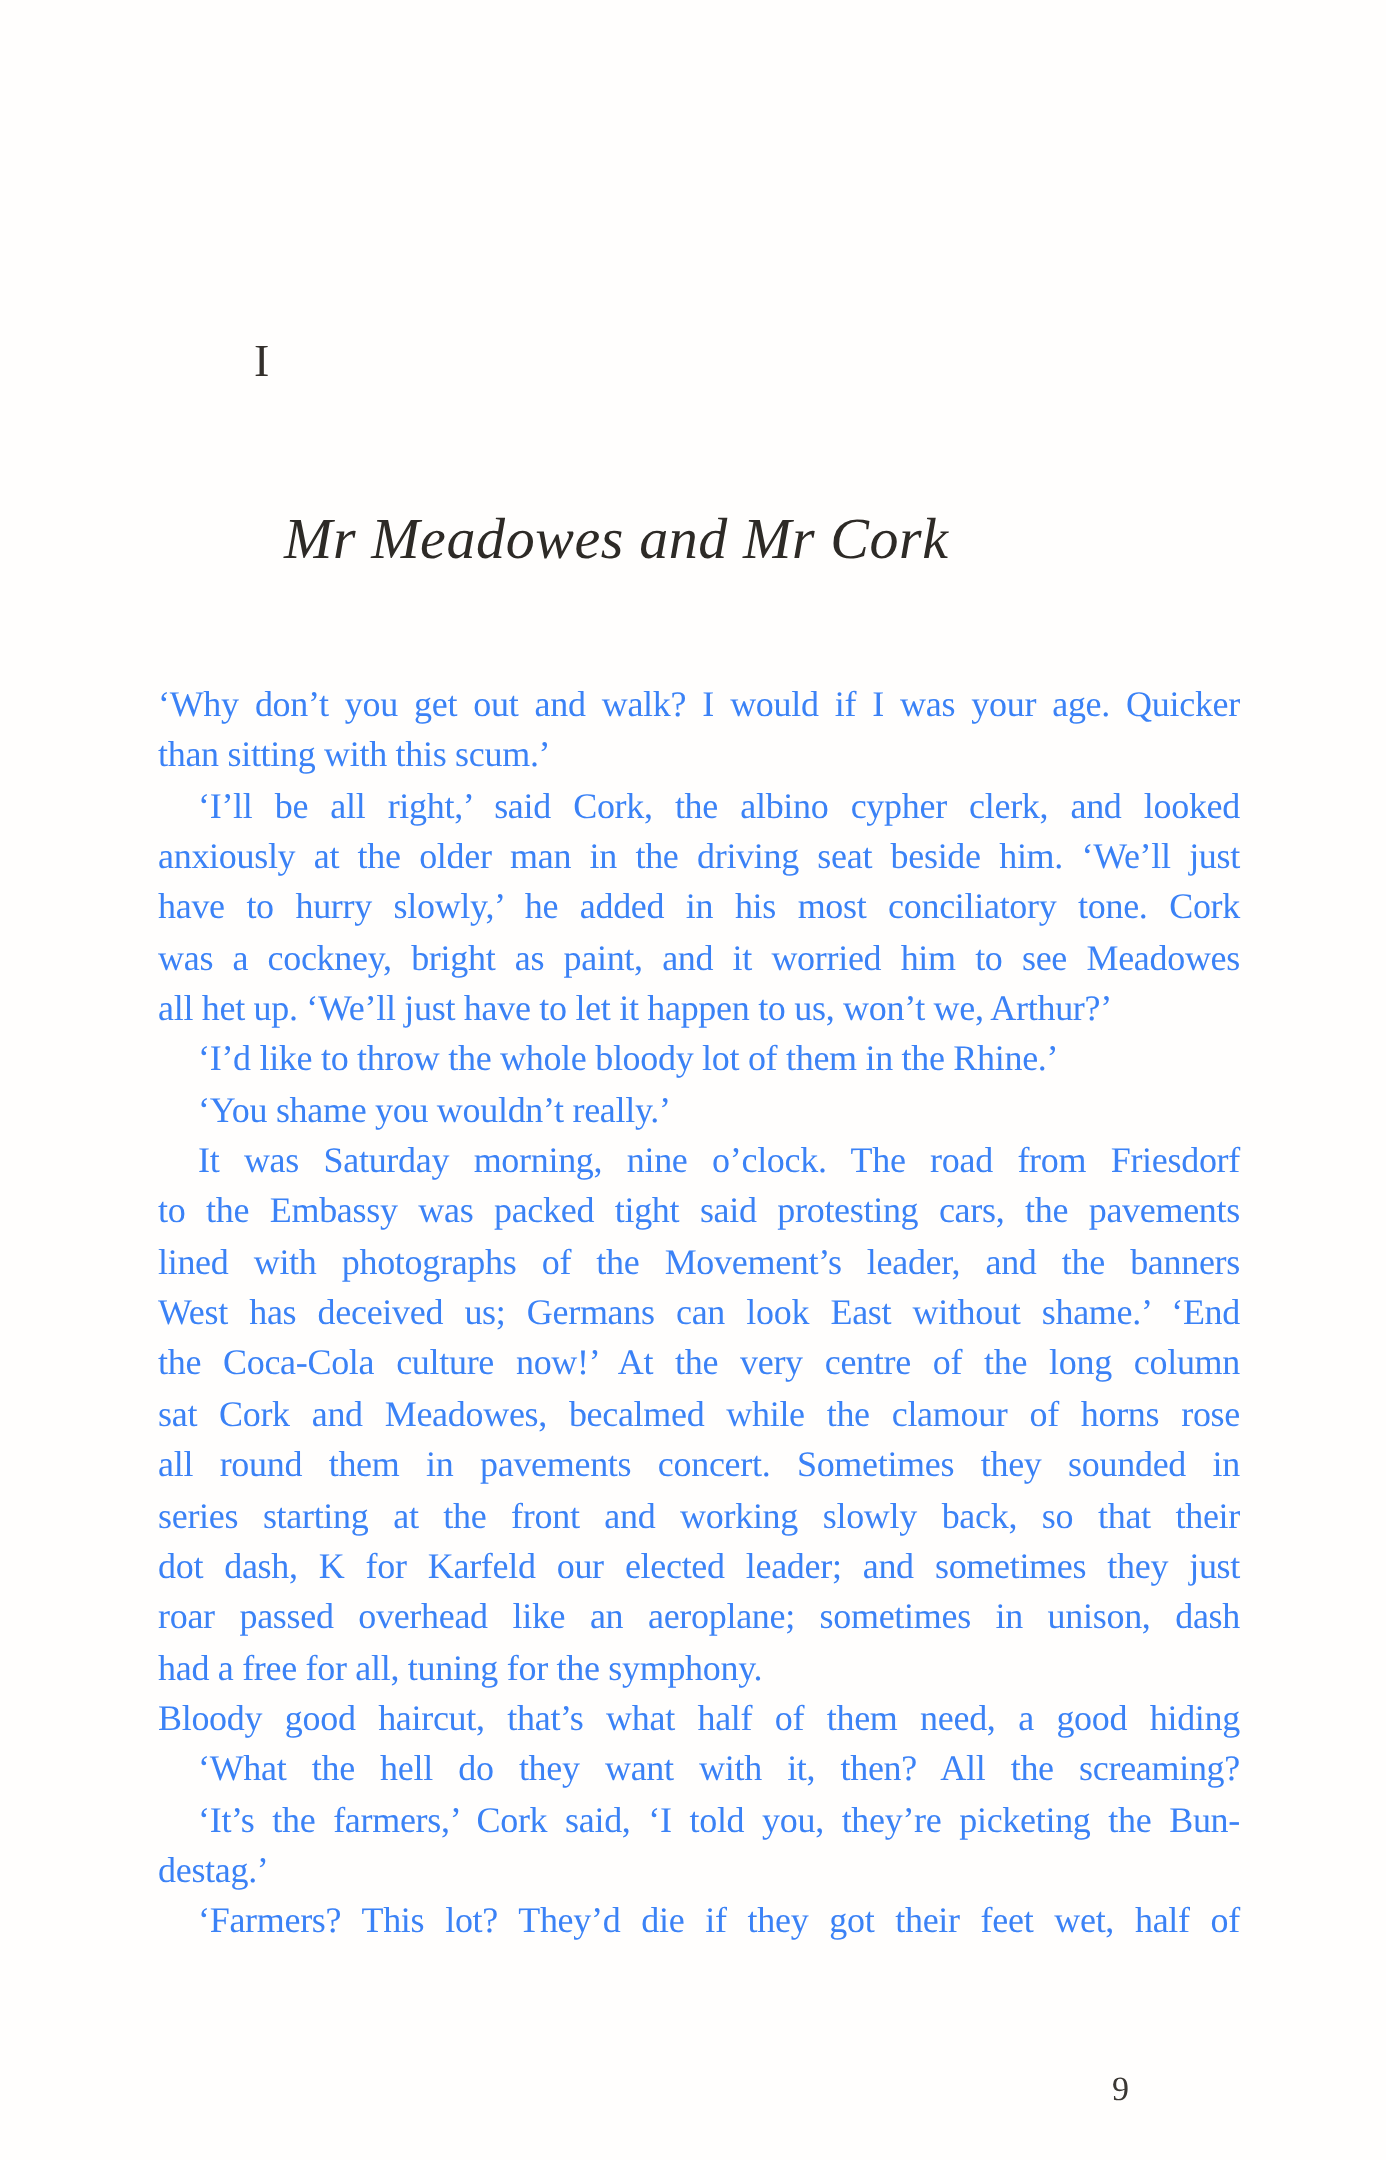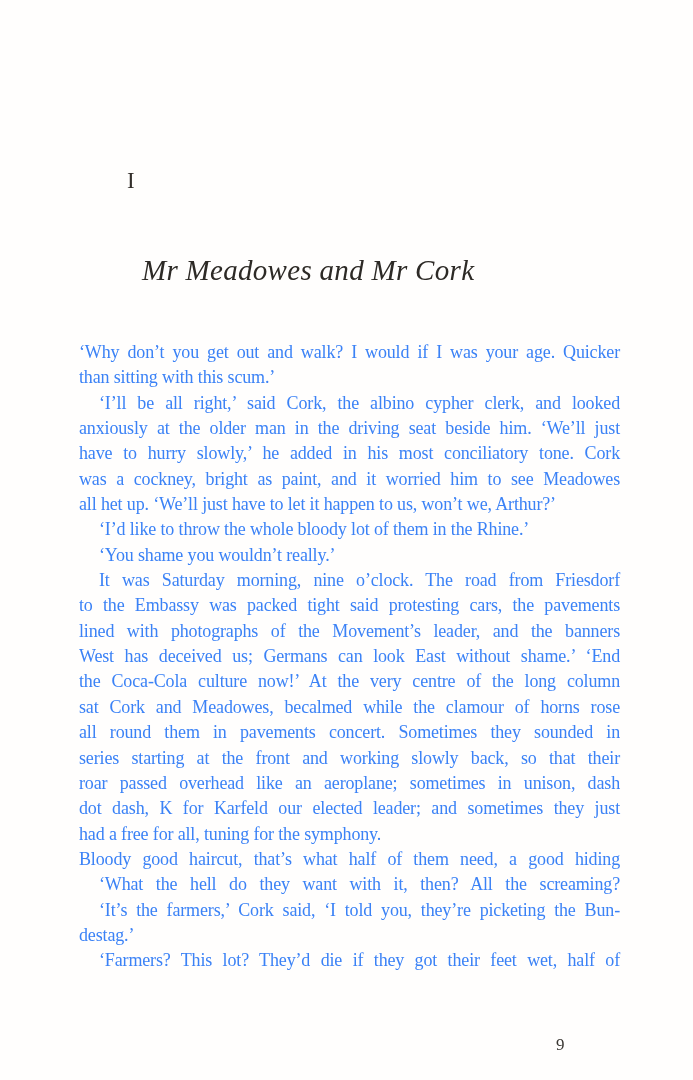--- a/index.html
+++ b/index.html
@@ -65,22 +65,22 @@
       <div class="line pend ind">‘I’d like to throw the whole bloody lot of them in the Rhine.’</div>
       <div class="line pend ind">‘You shame you wouldn’t really.’</div>
       <div class="line ind">It was Saturday morning, nine o’clock. The road from Friesdorf</div>
       <div class="line">to the Embassy was packed tight said protesting cars, the pavements</div>
       <div class="line">lined with photographs of the Movement’s leader, and the banners</div>
       <div class="line">West has deceived us; Germans can look East without shame.’ ‘End</div>
       <div class="line">the Coca-Cola culture now!’ At the very centre of the long column</div>
       <div class="line">sat Cork and Meadowes, becalmed while the clamour of horns rose</div>
       <div class="line">all round them in pavements concert. Sometimes they sounded in</div>
       <div class="line">series starting at the front and working slowly back, so that their</div>
+      <div class="line">dot dash, K for Karfeld our elected leader; and sometimes they just</div>
       <div class="line">roar passed overhead like an aeroplane; sometimes in unison, dash</div>
-      <div class="line">dot dash, K for Karfeld our elected leader; and sometimes they just</div>
       <div class="line pend">had a free for all, tuning for the symphony.</div>
       <div class="line">Bloody good haircut, that’s what half of them need, a good hiding</div>
       <div class="line ind">‘What the hell do they want with it, then? All the screaming?</div>
       <div class="line ind">‘It’s the farmers,’ Cork said, ‘I told you, they’re picketing the Bun-</div>
       <div class="line pend">destag.’</div>
       <div class="line ind">‘Farmers? This lot? They’d die if they got their feet wet, half of</div>
     </div>
   <div class="pagenum">9</div>
 </div>
 

